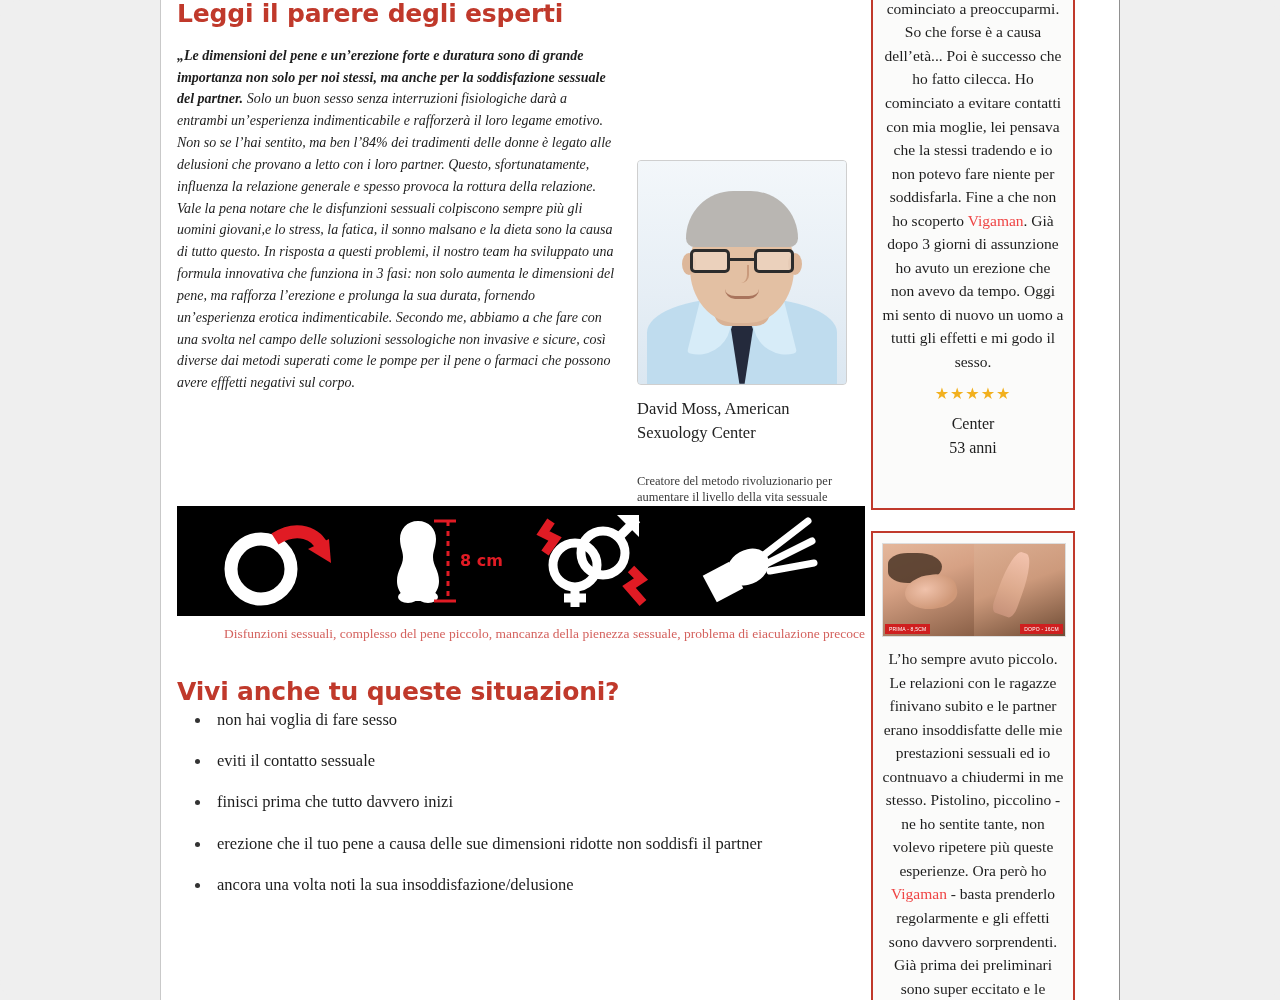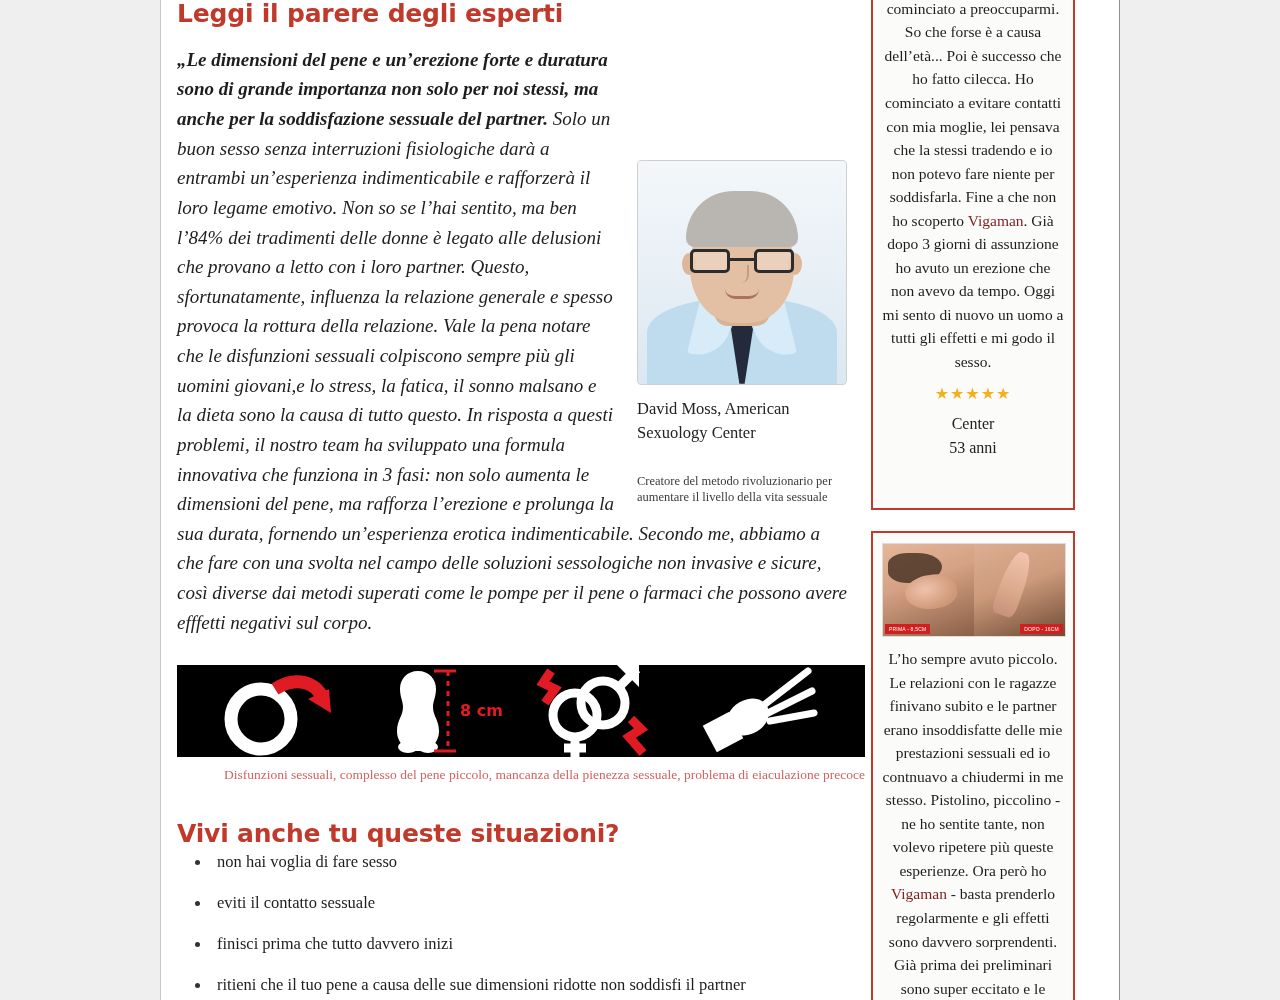--- a/index.html
+++ b/index.html
@@ -126,34 +126,34 @@
     font-family: "Liberation Serif", serif;
     font-size: 12.5px;
     line-height: 1.32;
     color: #3a3a3a;
     margin: 28px 0 0 0;
   }
 
   .expert-quote {
     font-family: "Liberation Serif", serif;
     font-style: italic;
-    font-size: 19px;
+    font-size: 14px;
     line-height: 1.56;
     color: #1d1d1d;
     margin: 0;
     text-align: left;
   }
   .expert-quote .lead { font-weight: bold; }
 
   
   .banner {
     clear: both;
     margin-top: 28px;
     width: 688px;
-    height: 92px;
+    height: 110px;
     background: #000000;
     display: flex;
     align-items: center;
     justify-content: space-around;
     box-sizing: border-box;
     padding: 0 26px;
   }
   .banner-item { position: relative; width: 140px; height: 100px; }
   .banner-caption {
     margin-top: 9px;
@@ -217,21 +217,21 @@
     overflow: hidden;
   }
   .t-text {
     font-family: "Liberation Serif", serif;
     font-size: 15.5px;
     line-height: 1.52;
     color: #1d1d1d;
     margin: 0;
     text-align: center;
   }
-  .brand { color: #7f1d1d; }
+  .brand { color: #ef4444; }
   .stars {
     margin: 12px 0 10px 0;
     color: #f2b01e;
     font-size: 16px;
     letter-spacing: 1px;
     line-height: 1;
   }
   .t-name, .t-age {
     font-family: "Liberation Serif", serif;
     font-size: 16px;
@@ -363,21 +363,21 @@
         </div>
       </div>
       <div class="banner-caption">Disfunzioni sessuali, complesso del pene piccolo, mancanza della pienezza sessuale, problema di eiaculazione precoce</div>
 
       <h2 class="section-title second">Vivi anche tu queste situazioni?</h2>
 
       <ul class="symptom-list">
         <li>non hai voglia di fare sesso</li>
         <li>eviti il contatto sessuale</li>
         <li>finisci prima che tutto davvero inizi</li>
-        <li>ritieni che il tuo pene a causa delle sue dimensioni ridotte non soddisfi il partner</li>
+        <li>erezione che il tuo pene a causa delle sue dimensioni ridotte non soddisfi il partner</li>
         <li>ancora una volta noti la sua insoddisfazione/delusione</li>
       </ul>
 
     </div>
 
     <div class="side-col">
 
       <div class="testimonial testimonial-1">
         <p class="t-text"><span>sono cominciati circa 2 anni fa. Inizialmente succedeva una volta ogni tanto e consisteva nel fatto che semplicemente venivo prima del solito. Quando la cosa è diventata ripetitiva ho cominciato a preoccuparmi. So che forse è a causa dell’età... Poi è successo che ho fatto cilecca. Ho cominciato a evitare contatti con mia moglie, lei pensava che la stessi tradendo e io non potevo fare niente per soddisfarla. Fine a che non ho scoperto </span><span class="brand">Vigaman</span><span>. Già dopo 3 giorni di assunzione ho avuto un erezione che non avevo da tempo. Oggi mi sento di nuovo un uomo a tutti gli effetti e mi godo il sesso.</span></p>
         <div class="stars">★★★★★</div>

